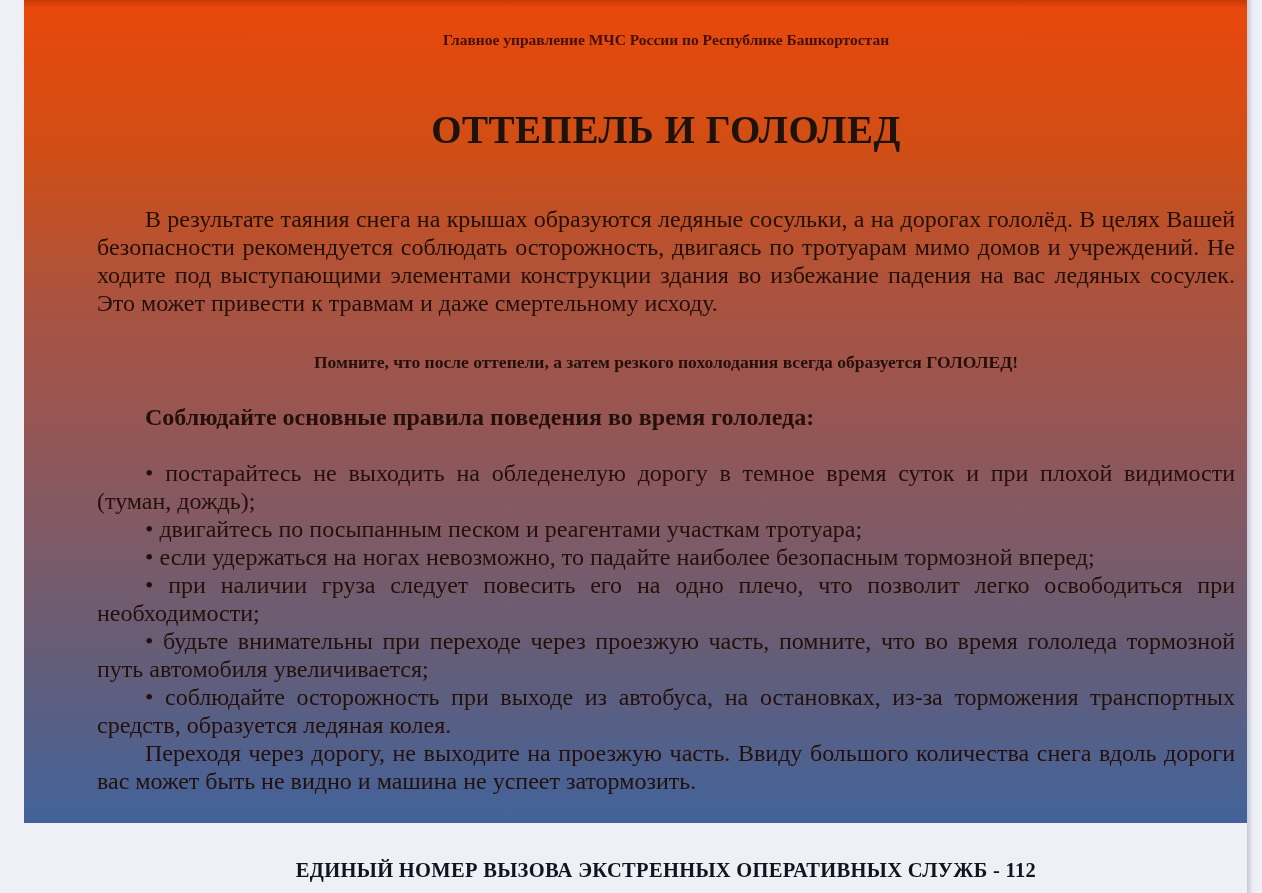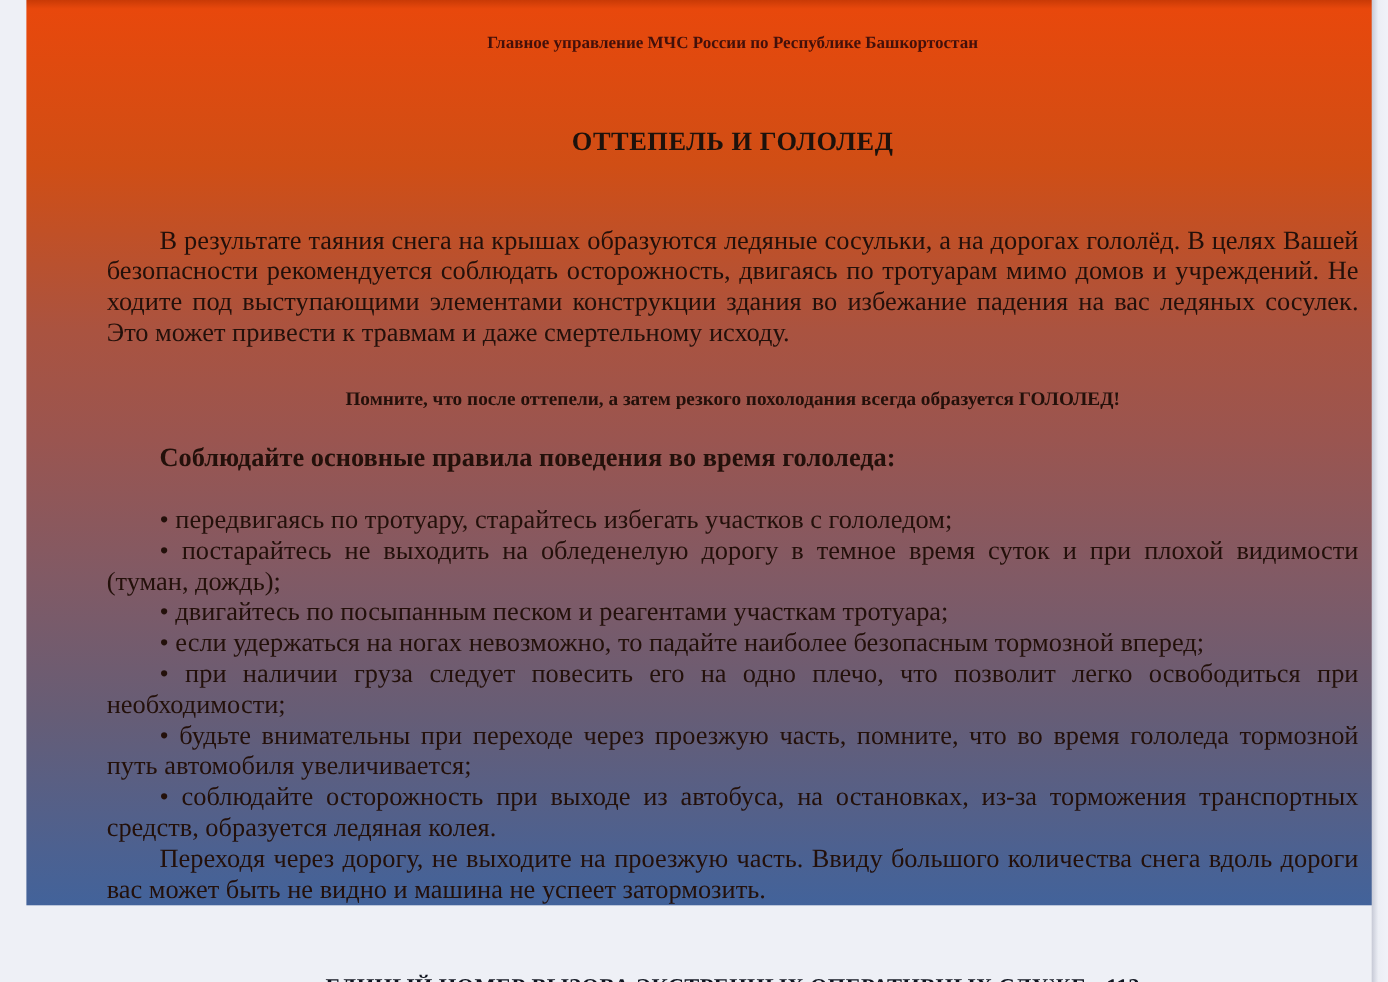--- a/index.html
+++ b/index.html
@@ -50,21 +50,21 @@
     text-align: center;
     font-weight: bold;
     font-size: 15.5px;
     line-height: 18px;
     color: #43100a;
   }
   .title {
     margin-top: 63px;
     text-align: center;
     font-weight: bold;
-    font-size: 24px;
+    font-size: 39px;
     line-height: 35px;
     letter-spacing: 0.5px;
     color: #1d120c;
   }
   .body-text {
     font-size: 24px;
     line-height: 28px;
     text-align: justify;
   }
   .intro-paragraph {
@@ -115,21 +115,20 @@
 
     <div class="title">ОТТЕПЕЛЬ И ГОЛОЛЕД</div>
 
     <p class="body-text intro-paragraph">В результате таяния снега на крышах образуются ледяные сосульки, а на дорогах гололёд. В целях Вашей безопасности рекомендуется соблюдать осторожность, двигаясь по тротуарам мимо домов и учреждений. Не ходите под выступающими элементами конструкции здания во избежание падения на вас ледяных сосулек. Это может привести к травмам и даже смертельному исходу.</p>
 
     <p class="warning-line">Помните, что после оттепели, а затем резкого похолодания всегда образуется ГОЛОЛЕД!</p>
 
     <p class="body-text rules-intro">Соблюдайте основные правила поведения во время гололеда:</p>
 
     <div class="rules-block">
-      <p class="body-text rule-item">• передвигаясь по тротуару, старайтесь избегать участков с гололедом;</p>
       <p class="body-text rule-item">• постарайтесь не выходить на обледенелую дорогу в темное время суток и при плохой видимости (туман, дождь);</p>
       <p class="body-text rule-item">• двигайтесь по посыпанным песком и реагентами участкам тротуара;</p>
       <p class="body-text rule-item">• если удержаться на ногах невозможно, то падайте наиболее безопасным тормозной вперед;</p>
       <p class="body-text rule-item">• при наличии груза следует повесить его на одно плечо, что позволит легко освободиться при необходимости;</p>
       <p class="body-text rule-item">• будьте внимательны при переходе через проезжую часть, помните, что во время гололеда тормозной путь автомобиля увеличивается;</p>
       <p class="body-text rule-item">• соблюдайте осторожность при выходе из автобуса, на остановках, из-за торможения транспортных средств, образуется ледяная колея.</p>
       <p class="body-text closing-paragraph">Переходя через дорогу, не выходите на проезжую часть. Ввиду большого количества снега вдоль дороги вас может быть не видно и машина не успеет затормозить.</p>
     </div>
 
     <div class="emergency-line">ЕДИНЫЙ НОМЕР ВЫЗОВА ЭКСТРЕННЫХ ОПЕРАТИВНЫХ СЛУЖБ - 112</div>

